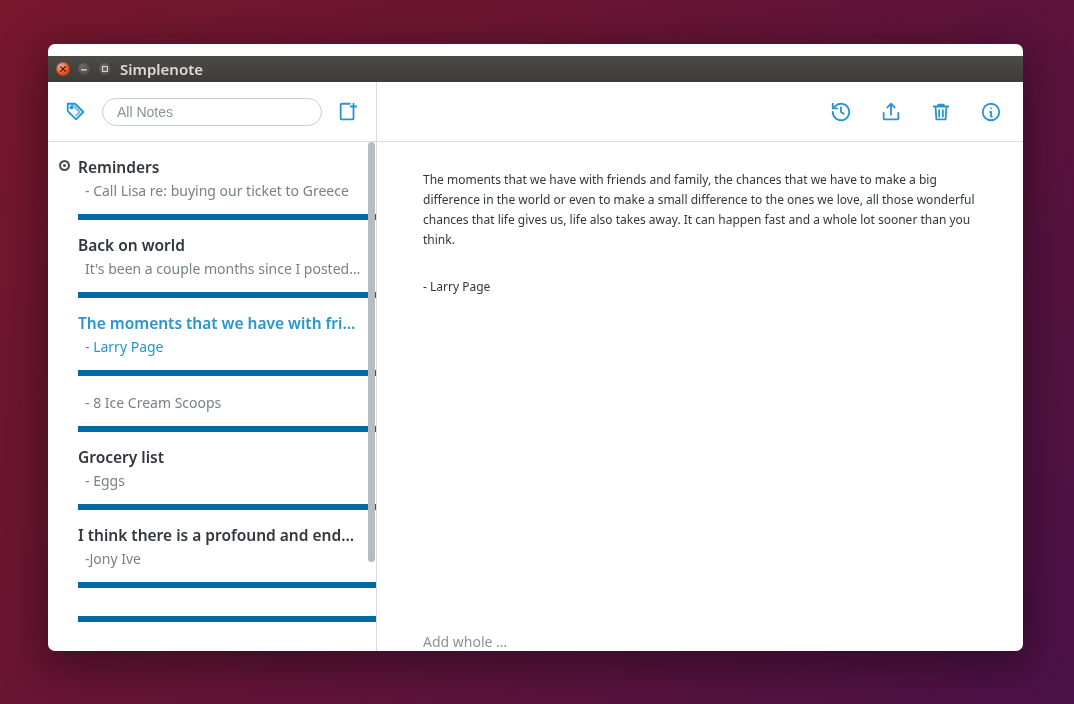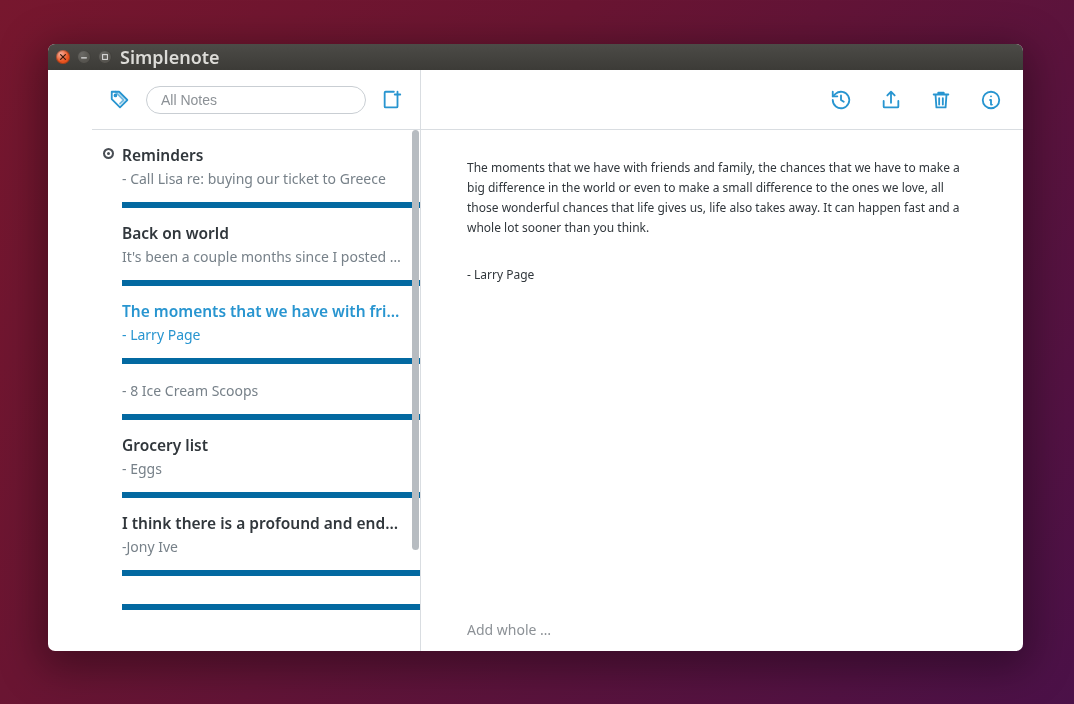--- a/index.html
+++ b/index.html
@@ -25,34 +25,34 @@
     background: #fff;
   }
   .titlebar {
     height: 26px;
     background: linear-gradient(#4c4b47, #3c3b37);
     display: flex;
     align-items: center;
     padding: 0 8px;
     gap: 8px;
     color: #dcdbd7;
-    font-size: 18px;
+    font-size: 15px;
     font-weight: 600;
+    margin-top: 12px;
   }
   .wbtns { display: flex; gap: 7px; }
   .wbtn { width: 14px; height: 14px; border-radius: 50%; display:flex;align-items:center;justify-content:center; }
   .wbtn.close { background: radial-gradient(circle at 35% 30%, #f7b19e, #e95420 55%); box-shadow: inset 0 0 0 1px rgba(0,0,0,0.25); }
   .wbtn.other { background: radial-gradient(circle at 35% 30%, #6b6a66, #56544f 55%); box-shadow: inset 0 0 0 1px rgba(0,0,0,0.25); }
   .wbtn svg { width: 8px; height: 8px; }
   .app {
     height: calc(100% - 26px);
     display: flex;
     font-size: 15px;
     color: #31373c;
-    padding-left: 44px;
   }
   .sidebar {
     width: 329px;
     border-right: 1px solid #d9dde1;
     display: flex;
     flex-direction: column;
   }
   .topbar {
     height: 60px;
     border-bottom: 1px solid #d9dde1;
@@ -103,20 +103,21 @@
     overflow: hidden;
     text-overflow: ellipsis;
   }
   .note-item .prev {
     font-size: 14px;
     color: #778189;
     white-space: nowrap;
     overflow: hidden;
     text-overflow: ellipsis;
     margin-top: 3px;
+    margin-left: 7px;
   }
   .note-item.selected .title, .note-item.selected .prev { color: #2895d0; }
   .pin {
     position: absolute;
     left: -19px; top: 18px;
     width: 11px; height: 11px;
     border-radius: 50%;
     border: 2px solid #4a4f55;
     background: #4a4f55;
     box-shadow: inset 0 0 0 2px #fff;

